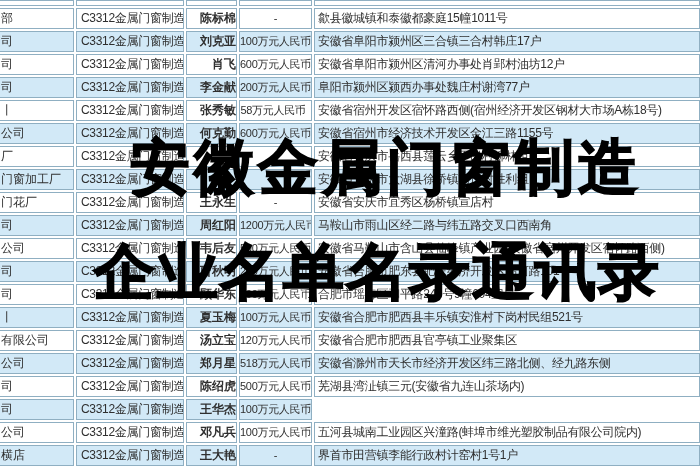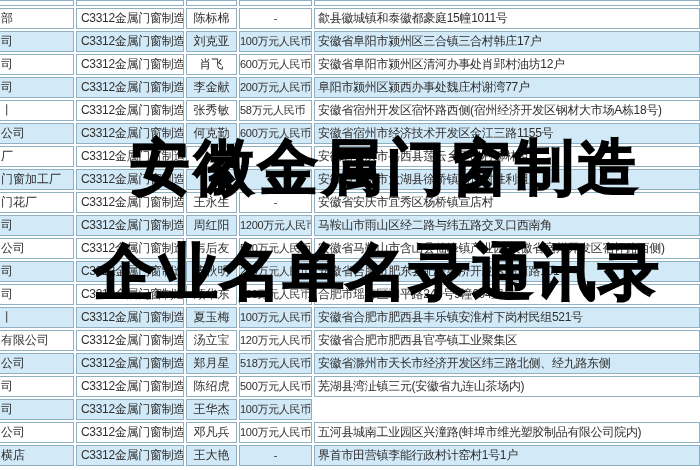--- a/index.html
+++ b/index.html
@@ -23,22 +23,22 @@
     border:1px solid #8fafc2;
     background:#ffffff;
     font-size:12px;
     white-space:nowrap;
     overflow:hidden;
   }
   .row.shaded .cell{background:#d2e9f7;}
   .partial .cell{height:6px;}
   .cell.company{border-left:none;padding-left:1px;}
   .cell.industry{padding-left:4px;letter-spacing:-0.3px;}
-  .cell.person{text-align:center;}
-  .cell.capital{text-align:left;padding-right:5px;font-size:11px;letter-spacing:-0.3px;}
+  .cell.person{text-align:right;font-weight:bold;}
+  .cell.capital{text-align:center;padding-right:5px;font-size:11px;letter-spacing:-0.3px;}
   .cell.capital.dash{text-align:center;padding-right:0;}
   .cell.address{padding-left:3px;letter-spacing:-0.3px;}
   .watermark{
     position:absolute;
     color:#000;
     font-family:"DejaVu Sans",sans-serif;
     font-weight:900;
     -webkit-text-stroke:1.5px #000;
     white-space:nowrap;
     pointer-events:none;

